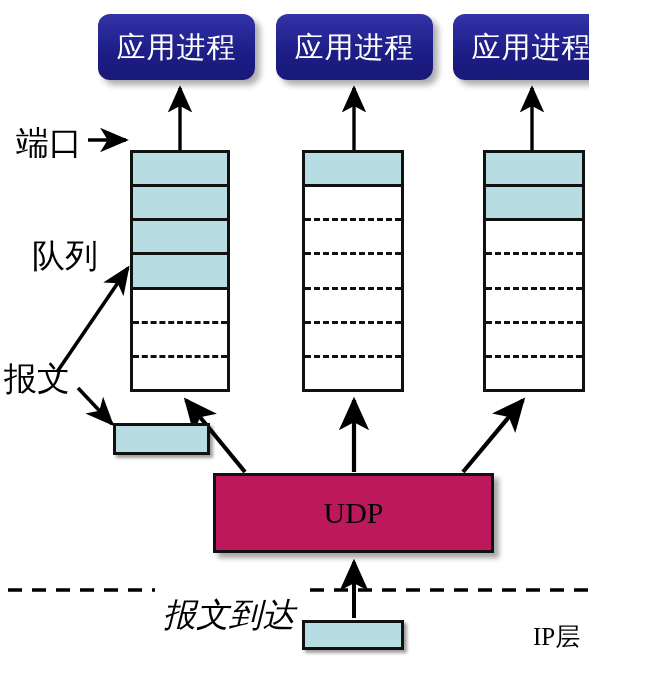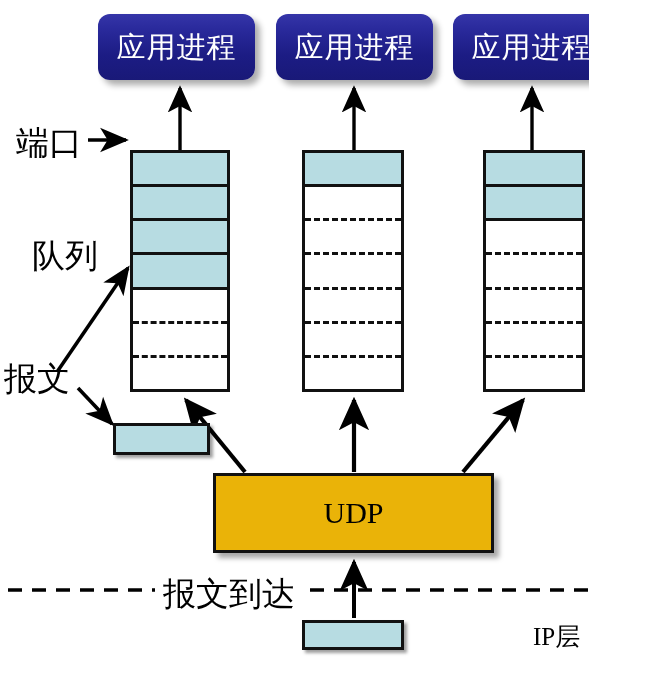--- a/index.html
+++ b/index.html
@@ -75,21 +75,21 @@
     border: 3px solid #111111;
     background: #b7dce2;
     box-shadow: 3px 3px 3px rgba(0,0,0,0.38);
   }
 
   
   .udp-box {
     position: absolute;
     box-sizing: border-box;
     border: 3px solid #111111;
-    background: #eab308;
+    background: #be185d;
     box-shadow: 5px 5px 5px rgba(0,0,0,0.35);
     display: flex;
     align-items: center;
     justify-content: center;
     font-family: "Liberation Serif", serif;
     font-size: 30px;
     color: #000000;
   }
 
   
@@ -197,17 +197,17 @@
   <div class="udp-box" style="left:213px; top:473px; width:281px; height:80px;">
     <span>UDP</span>
   </div>
 
   <div class="label label-cn" style="left:16px; top:126px;">端口</div>
 
   <div class="label label-cn" style="left:32px; top:239px;">队列</div>
 
   <div class="label label-cn" style="left:4px; top:362px;">报文</div>
 
-  <div class="label label-cn" style="left:163px; top:577px;">报文到达</div>
+  <div class="label label-cn" style="left:163px; top:598px;font-style:italic;">报文到达</div>
 
   <div class="label label-serif" style="left:533px; top:624px;">IP层</div>
 
 </div>
 
 </body></html>

